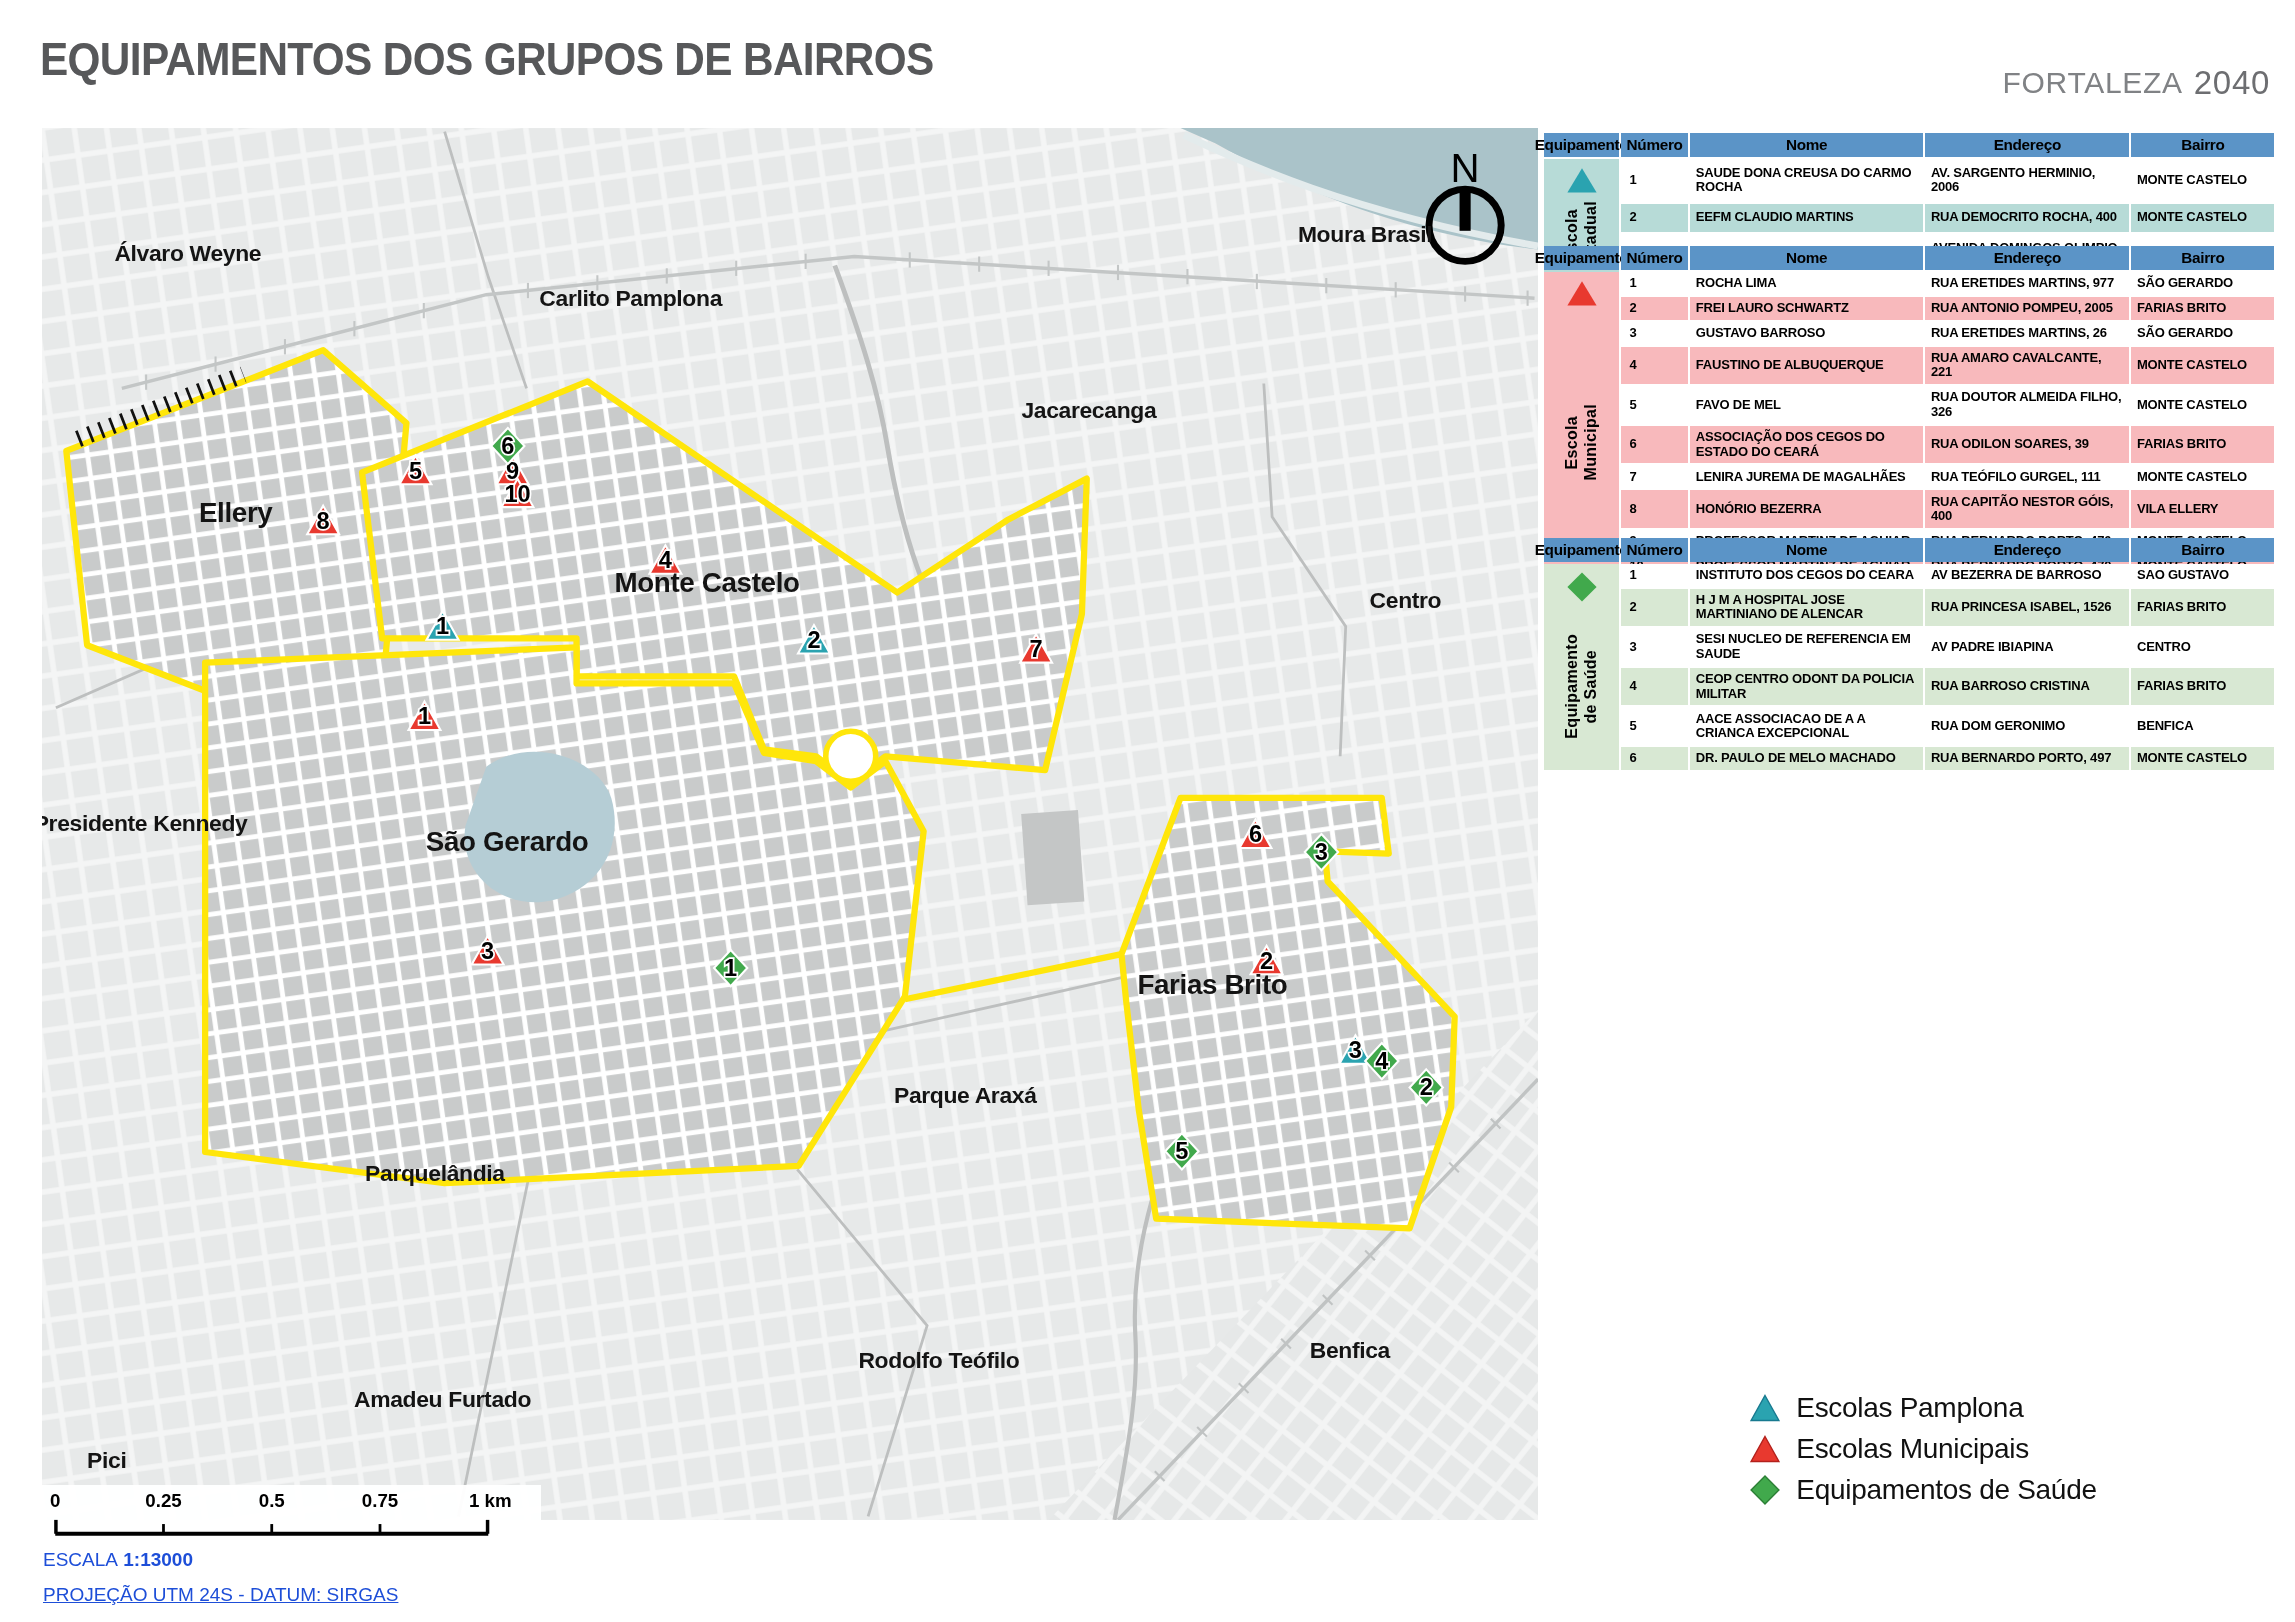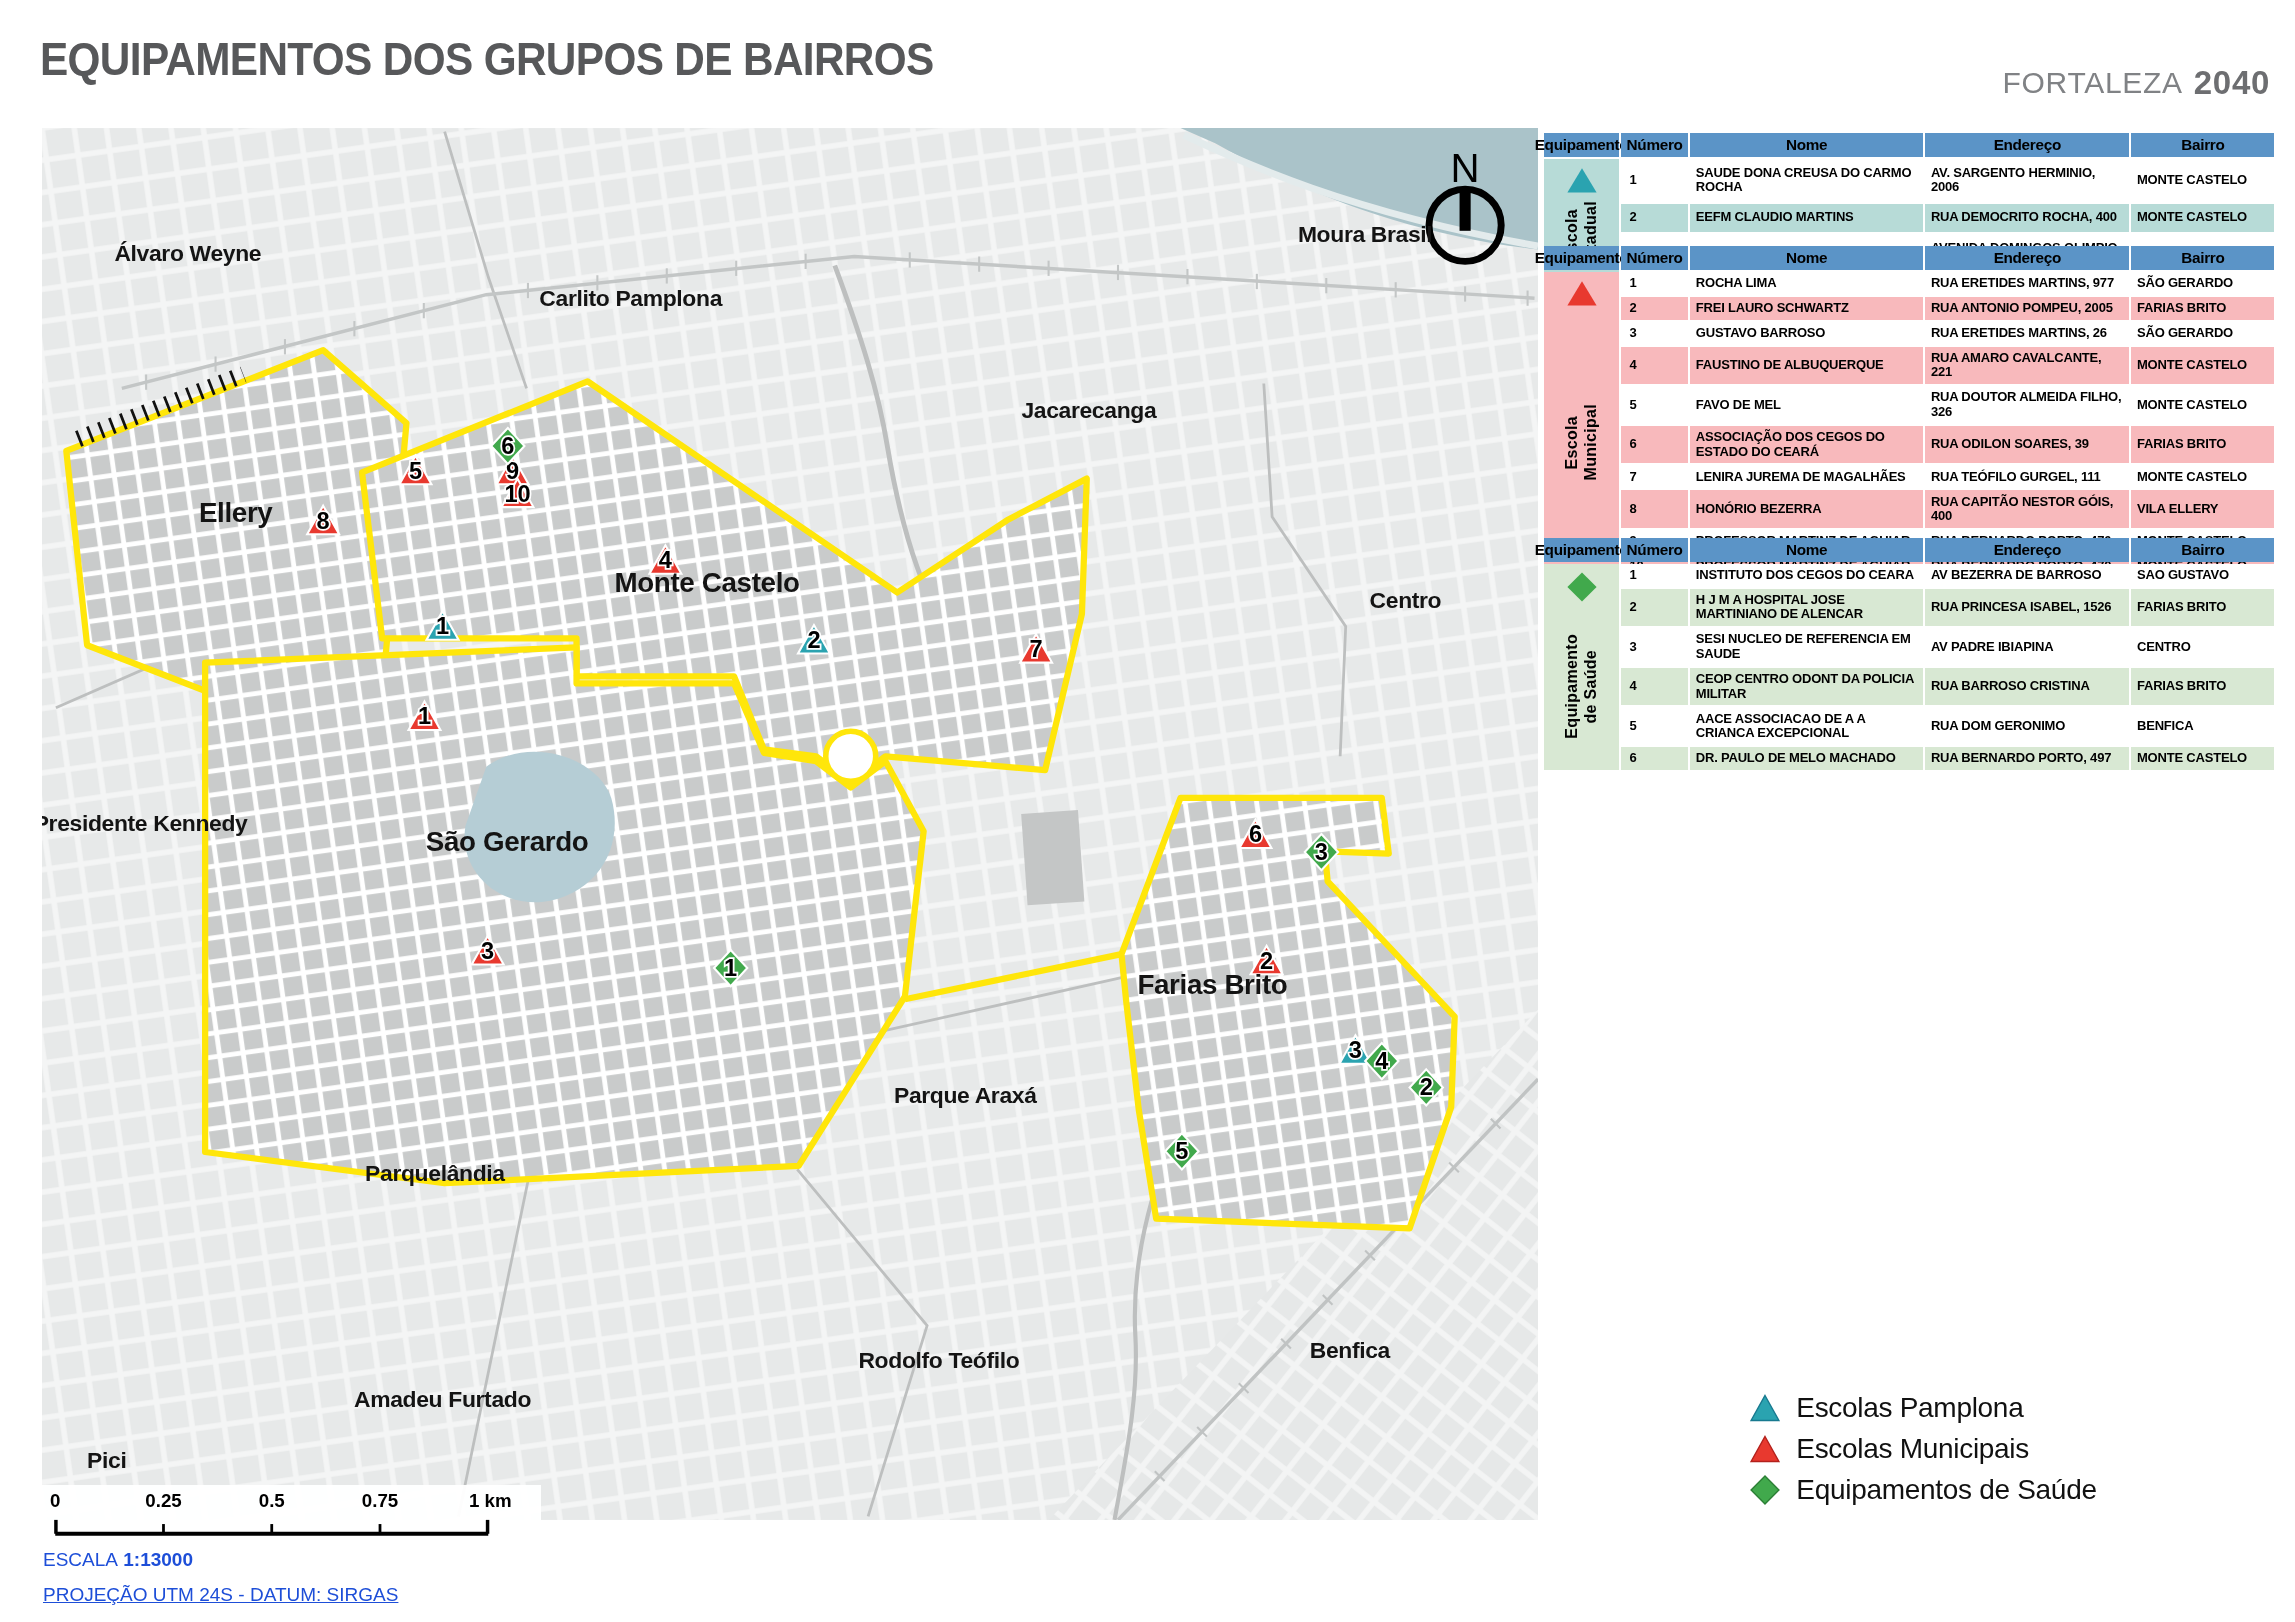--- a/index.html
+++ b/index.html
@@ -3,21 +3,21 @@
 <meta charset="utf-8">
 <style>
   html,body{margin:0;padding:0;background:#fff;}
   body{width:2295px;height:1623px;position:relative;font-family:"Liberation Sans",sans-serif;overflow:hidden;}
 
   
   .page-title{position:absolute;left:40px;top:30.5px;font-size:47px;font-weight:700;color:#57585a;
     letter-spacing:-0.7px;transform:scaleX(.9);transform-origin:left center;white-space:nowrap;}
   .brand{position:absolute;right:25px;top:64px;display:flex;align-items:center;gap:11px;}
   .brand .city{font-size:30px;color:#808285;letter-spacing:0.7px;}
-  .brand .year{font-size:33px;font-weight:700;color:#6d6e71;letter-spacing:0.7px;}
+  .brand .year{font-size:33px;font-weight:400;color:#6d6e71;letter-spacing:0.7px;}
 
   
   .map-area{position:absolute;left:42px;top:128px;width:1496px;height:1392px;background:#f0f1f1;}
   svg text{font-family:"Liberation Sans",sans-serif;}
   .lbl{font-weight:700;font-size:33px;fill:#141414;text-anchor:middle;letter-spacing:-0.5px;}
   .lbl.big{font-size:40px;}
   .lbl.start{text-anchor:start;}
   .mk text{font-size:34px;font-weight:700;fill:#000;stroke:#fff;stroke-width:5px;paint-order:stroke;text-anchor:middle;}
   .mk.est polygon{fill:#2aa3b0;stroke:#fff;stroke-width:3;}
   .mk.mun polygon{fill:#e8392f;stroke:#fff;stroke-width:3;}

